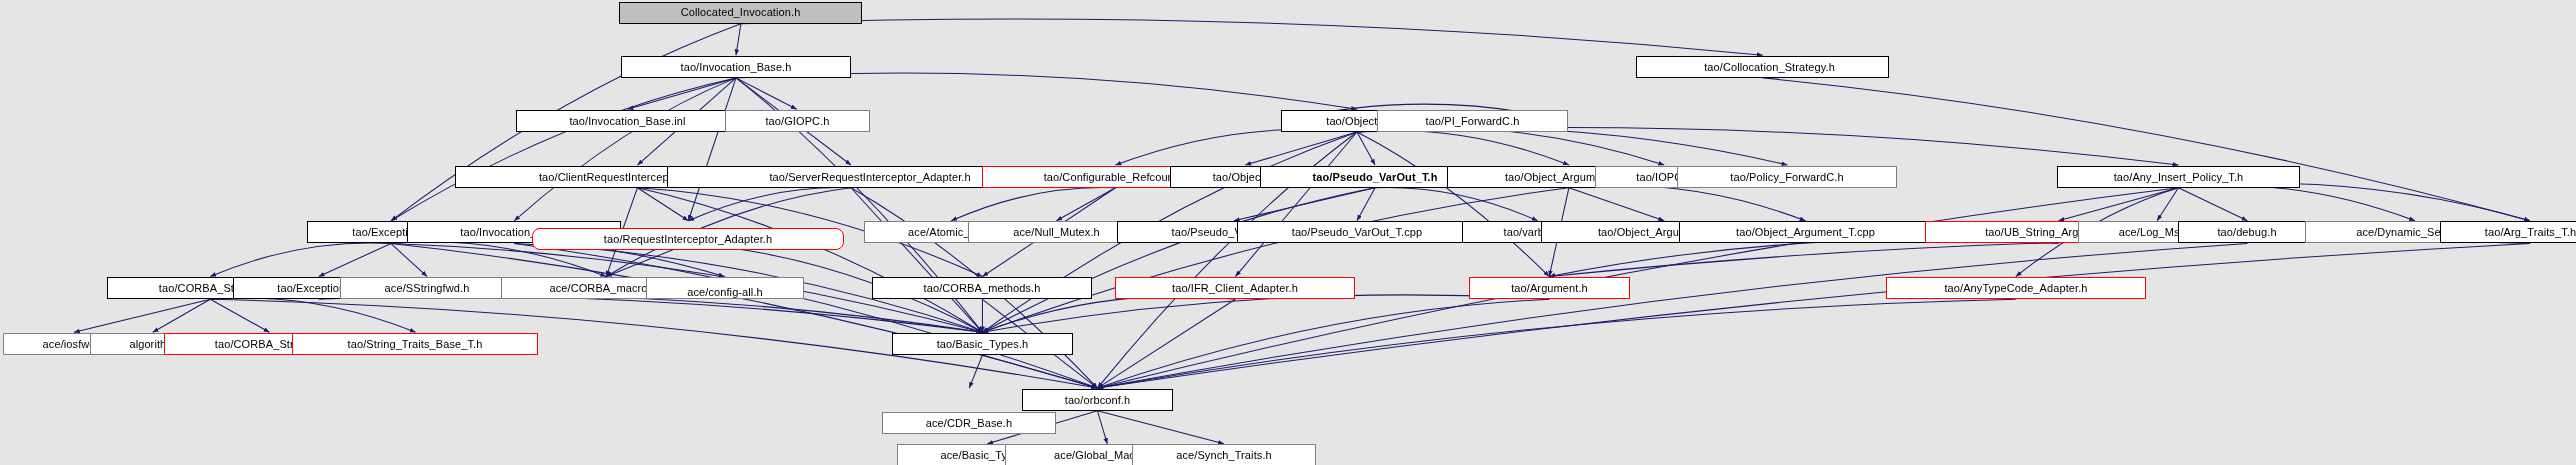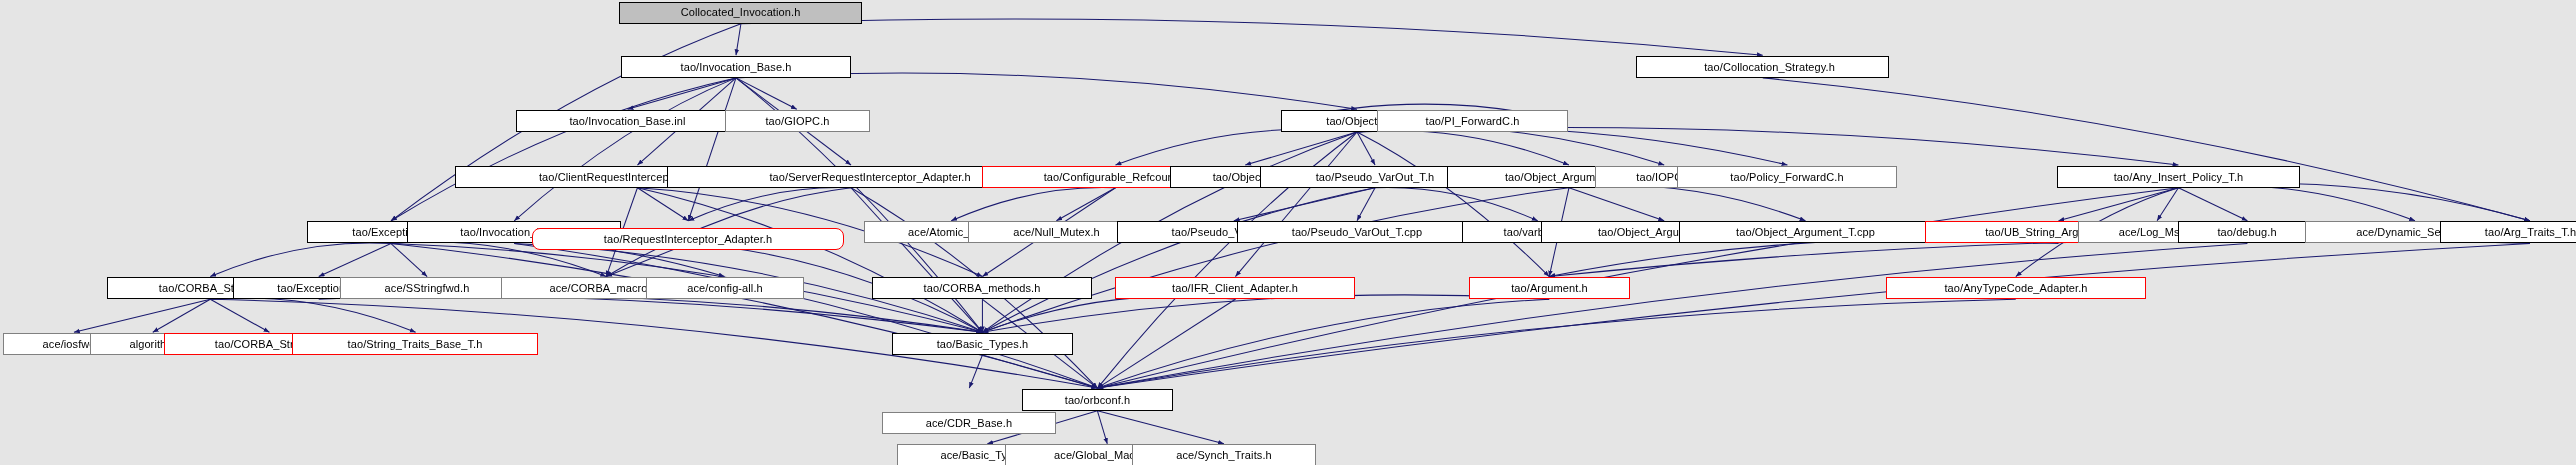--- a/index.html
+++ b/index.html
@@ -158,21 +158,21 @@
       </div>
       <div class="node solid" style="left: 667px; top: 166px; width: 368px; padding-left: 44px;">
         <span>tao/ServerRequestInterceptor_Adapter.h</span>
       </div>
       <div class="node red" style="left: 982px; top: 166px; width: 266px;">
         <span>tao/Configurable_Refcount.h</span>
       </div>
       <div class="node solid" style="left: 1170px; top: 166px; width: 151px;">
         <span>tao/Object.inl</span>
       </div>
-      <div class="node solid" style="left: 1260px; top: 166px; width: 230px;">
+      <div class="node solid" style="left: 1260px; top: 166px; width: 230px; font-weight: bold;">
         <span>tao/Pseudo_VarOut_T.h</span>
       </div>
       <div class="node solid" style="left: 1447px; top: 166px; width: 243px;">
         <span>tao/Object_Argument_T.h</span>
       </div>
       <div class="node " style="left: 1595px; top: 166px; width: 138px;">
         <span>tao/IOPC.h</span>
       </div>
       <div class="node " style="left: 1677px; top: 166px; width: 220px;">
         <span>tao/Policy_ForwardC.h</span>
@@ -230,21 +230,21 @@
       </div>
       <div class="node solid" style="left: 233px; top: 277px; width: 171px;">
         <span>tao/Exception.inl</span>
       </div>
       <div class="node " style="left: 340px; top: 277px; width: 174px;">
         <span>ace/SStringfwd.h</span>
       </div>
       <div class="node " style="left: 501px; top: 277px; width: 210px;">
         <span>ace/CORBA_macros.h</span>
       </div>
-      <div class="node " style="left: 646px; top: 277px; width: 158px;">
+      <div class="node " style="left: 646px; top: 277px; width: 158px; align-items: flex-end;">
         <span>ace/config-all.h</span>
       </div>
       <div class="node solid" style="left: 872px; top: 277px; width: 220px;">
         <span>tao/CORBA_methods.h</span>
       </div>
       <div class="node red" style="left: 1115px; top: 277px; width: 240px;">
         <span>tao/IFR_Client_Adapter.h</span>
       </div>
       <div class="node red" style="left: 1469px; top: 277px; width: 161px;">
         <span>tao/Argument.h</span>

